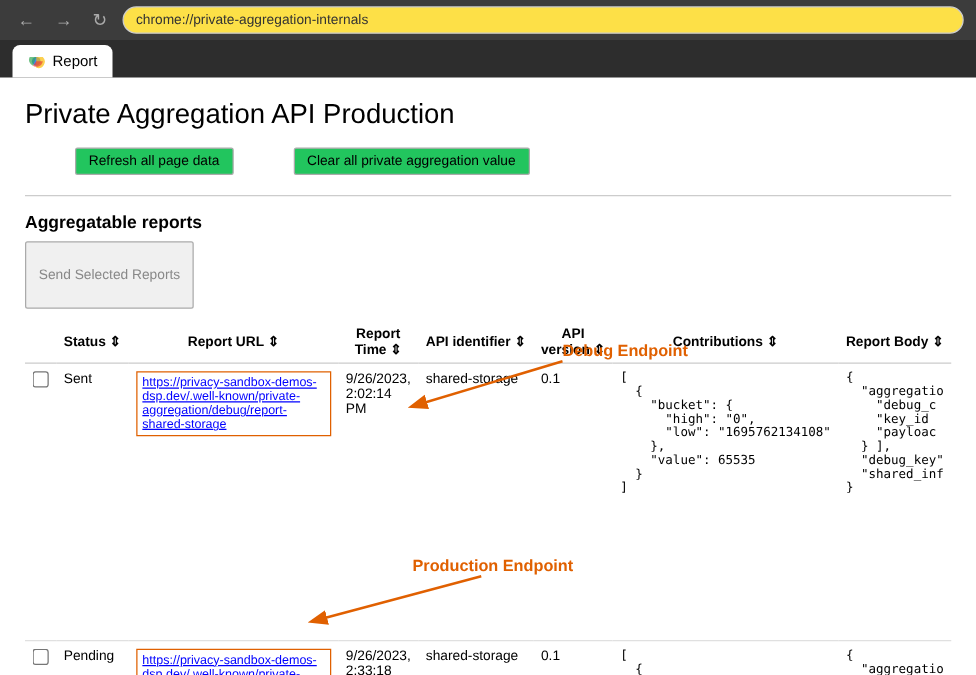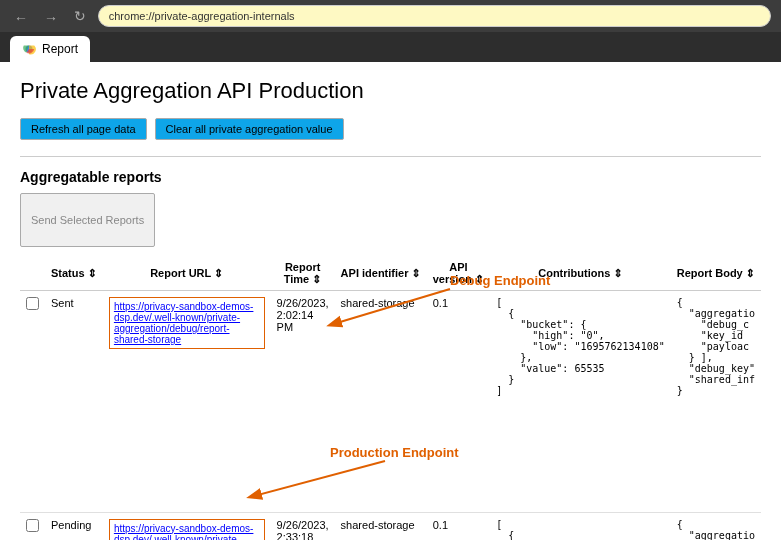--- a/index.html
+++ b/index.html
@@ -37,21 +37,21 @@
       padding: 0 12px;
       font-size: 12px;
       gap: 6px;
       border-radius: 6px 6px 0 0;
     }
     .chrome-icon {
       width: 14px;
       height: 14px;
     }
     .address-bar {
-      background: #fef9c3;
+      background: #fde047;
       border: 1px solid #ccc;
       border-radius: 12px;
       height: 22px;
       padding: 0 10px;
       font-size: 11px;
       color: #333;
       display: flex;
       align-items: center;
       flex: 1;
     }
@@ -66,25 +66,26 @@
       margin-bottom: 14px;
       color: #000;
     }
     .toolbar {
       display: flex;
       gap: 8px;
       margin-bottom: 16px;
     }
     .btn {
       border: 1px solid #aaa;
-      background: #0ea5e9;
+      background: #22c55e;
       padding: 4px 10px;
       cursor: pointer;
       font-size: 11px;
       border-radius: 2px;
+      margin-left: 40px;
     }
     .section-divider {
       border-top: 1px solid #ccc;
       margin-bottom: 12px;
     }
     .section-title {
       font-size: 14px;
       font-weight: bold;
       margin-bottom: 8px;
     }

